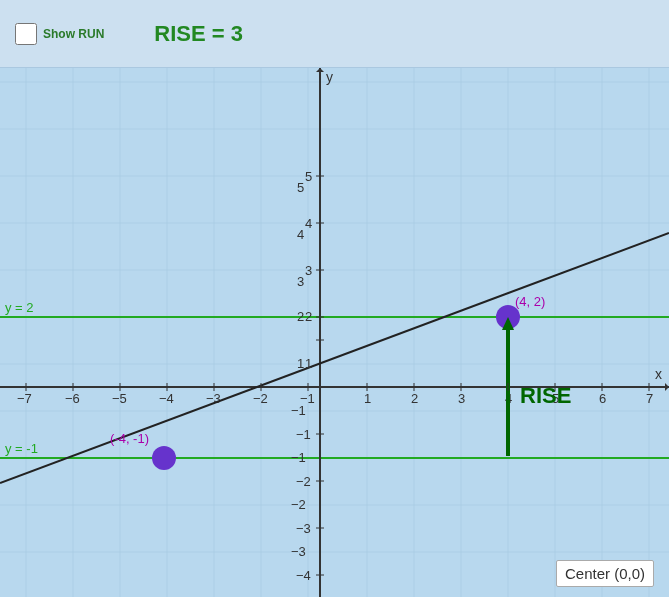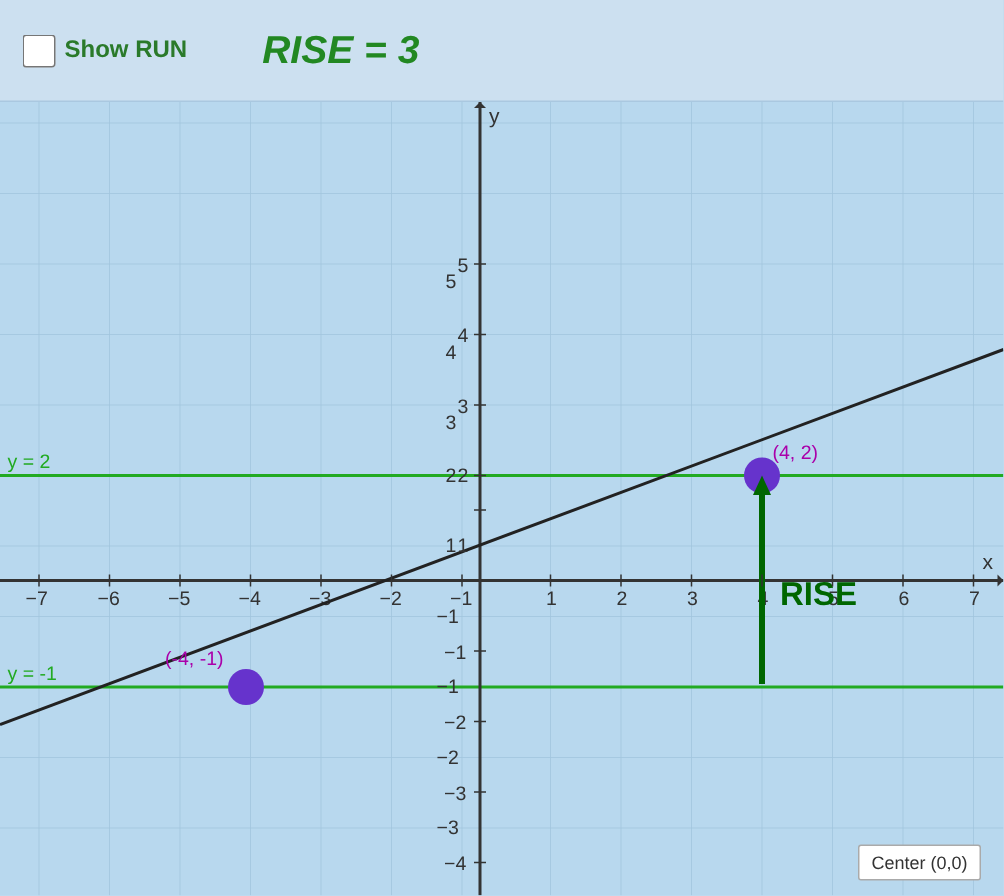--- a/index.html
+++ b/index.html
@@ -28,31 +28,30 @@
     }
 
     .checkbox-group input[type="checkbox"] {
       width: 22px;
       height: 22px;
       margin-right: 6px;
       cursor: pointer;
     }
 
     .checkbox-label {
-      font-size: 16px;
+      font-size: 12px;
       color: #2a7a2a;
       font-weight: bold;
     }
 
     #rise-value {
-      font-size: 26px;
+      font-size: 22px;
       font-weight: bold;
       color: #228822;
       margin-left: 30px;
-      font-style: italic;
     }
 
     
     #graph-container {
       position: relative;
       width: 669px;
       height: 529px;
       background: #b8d8ee;
     }
 
@@ -64,21 +63,21 @@
       height: 100%;
     }
 
     #center-label {
       position: absolute;
       bottom: 10px;
       right: 15px;
       background: white;
       border: 1px solid #aaa;
       padding: 4px 8px;
-      font-size: 12px;
+      font-size: 15px;
       color: #333;
       border-radius: 2px;
     }
   </style>
 </head>
 <body>
 
 <div id="toolbar">
   <div class="checkbox-group">
     <input type="checkbox" id="showRun" style="">

